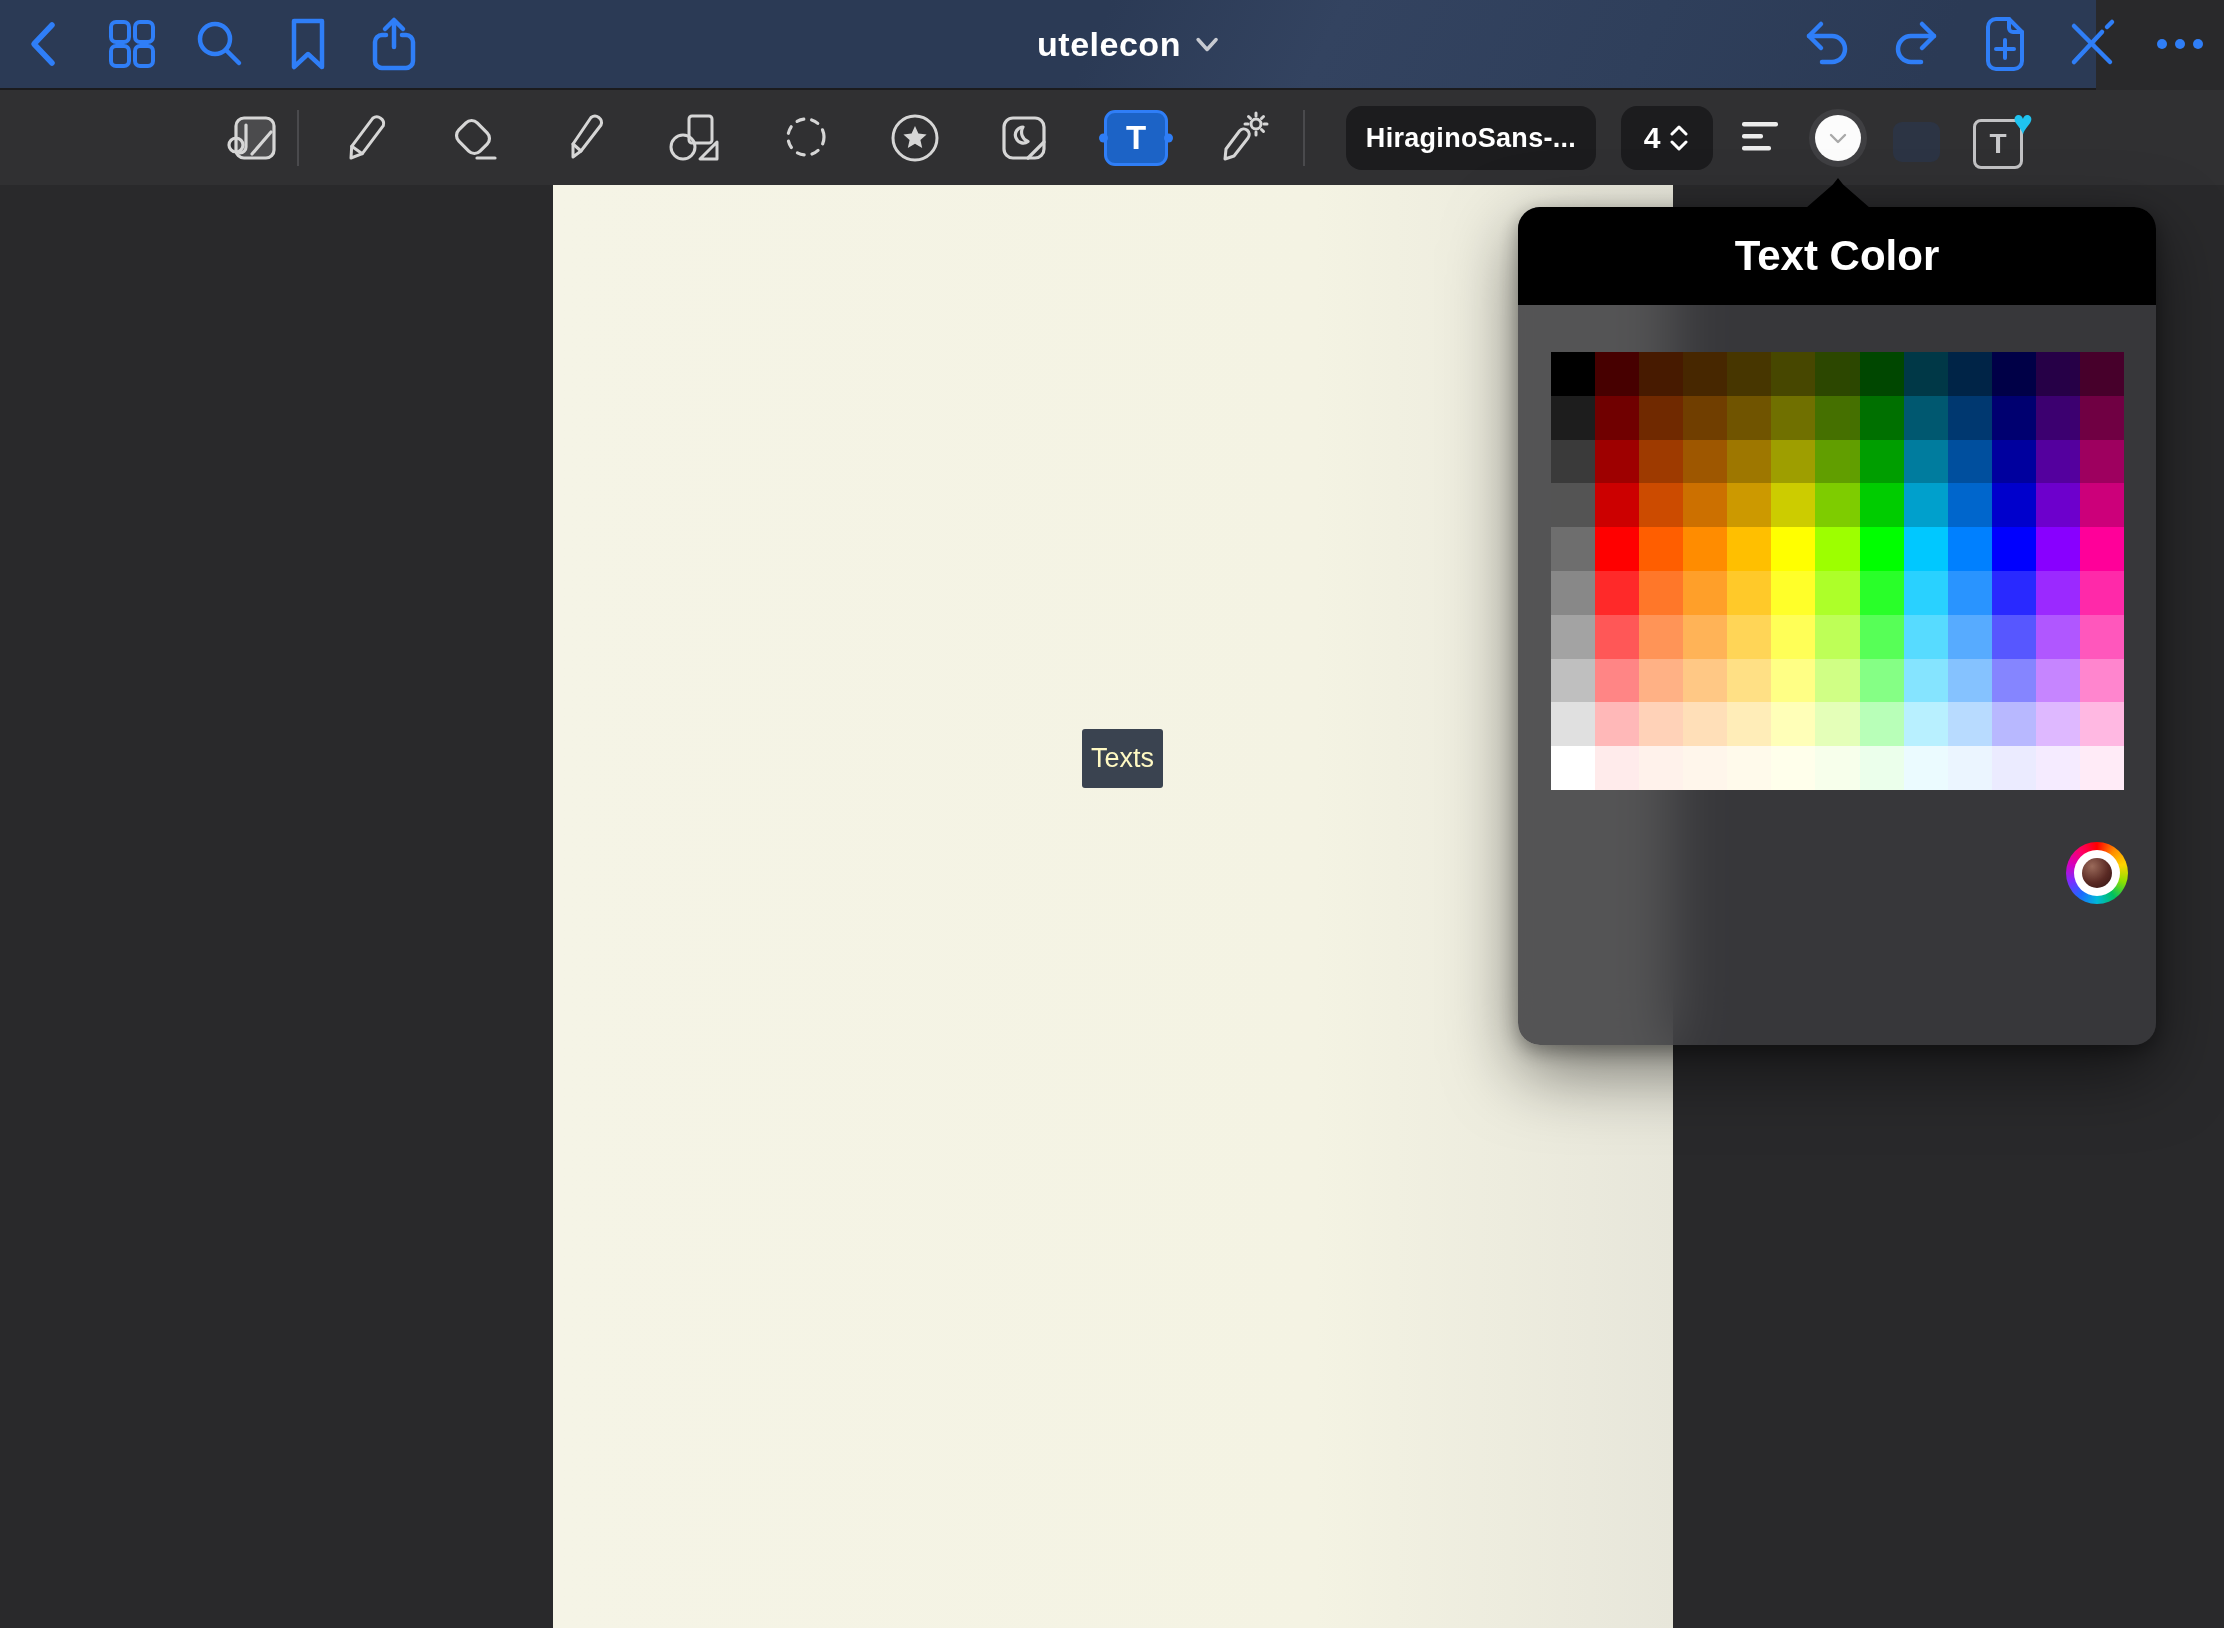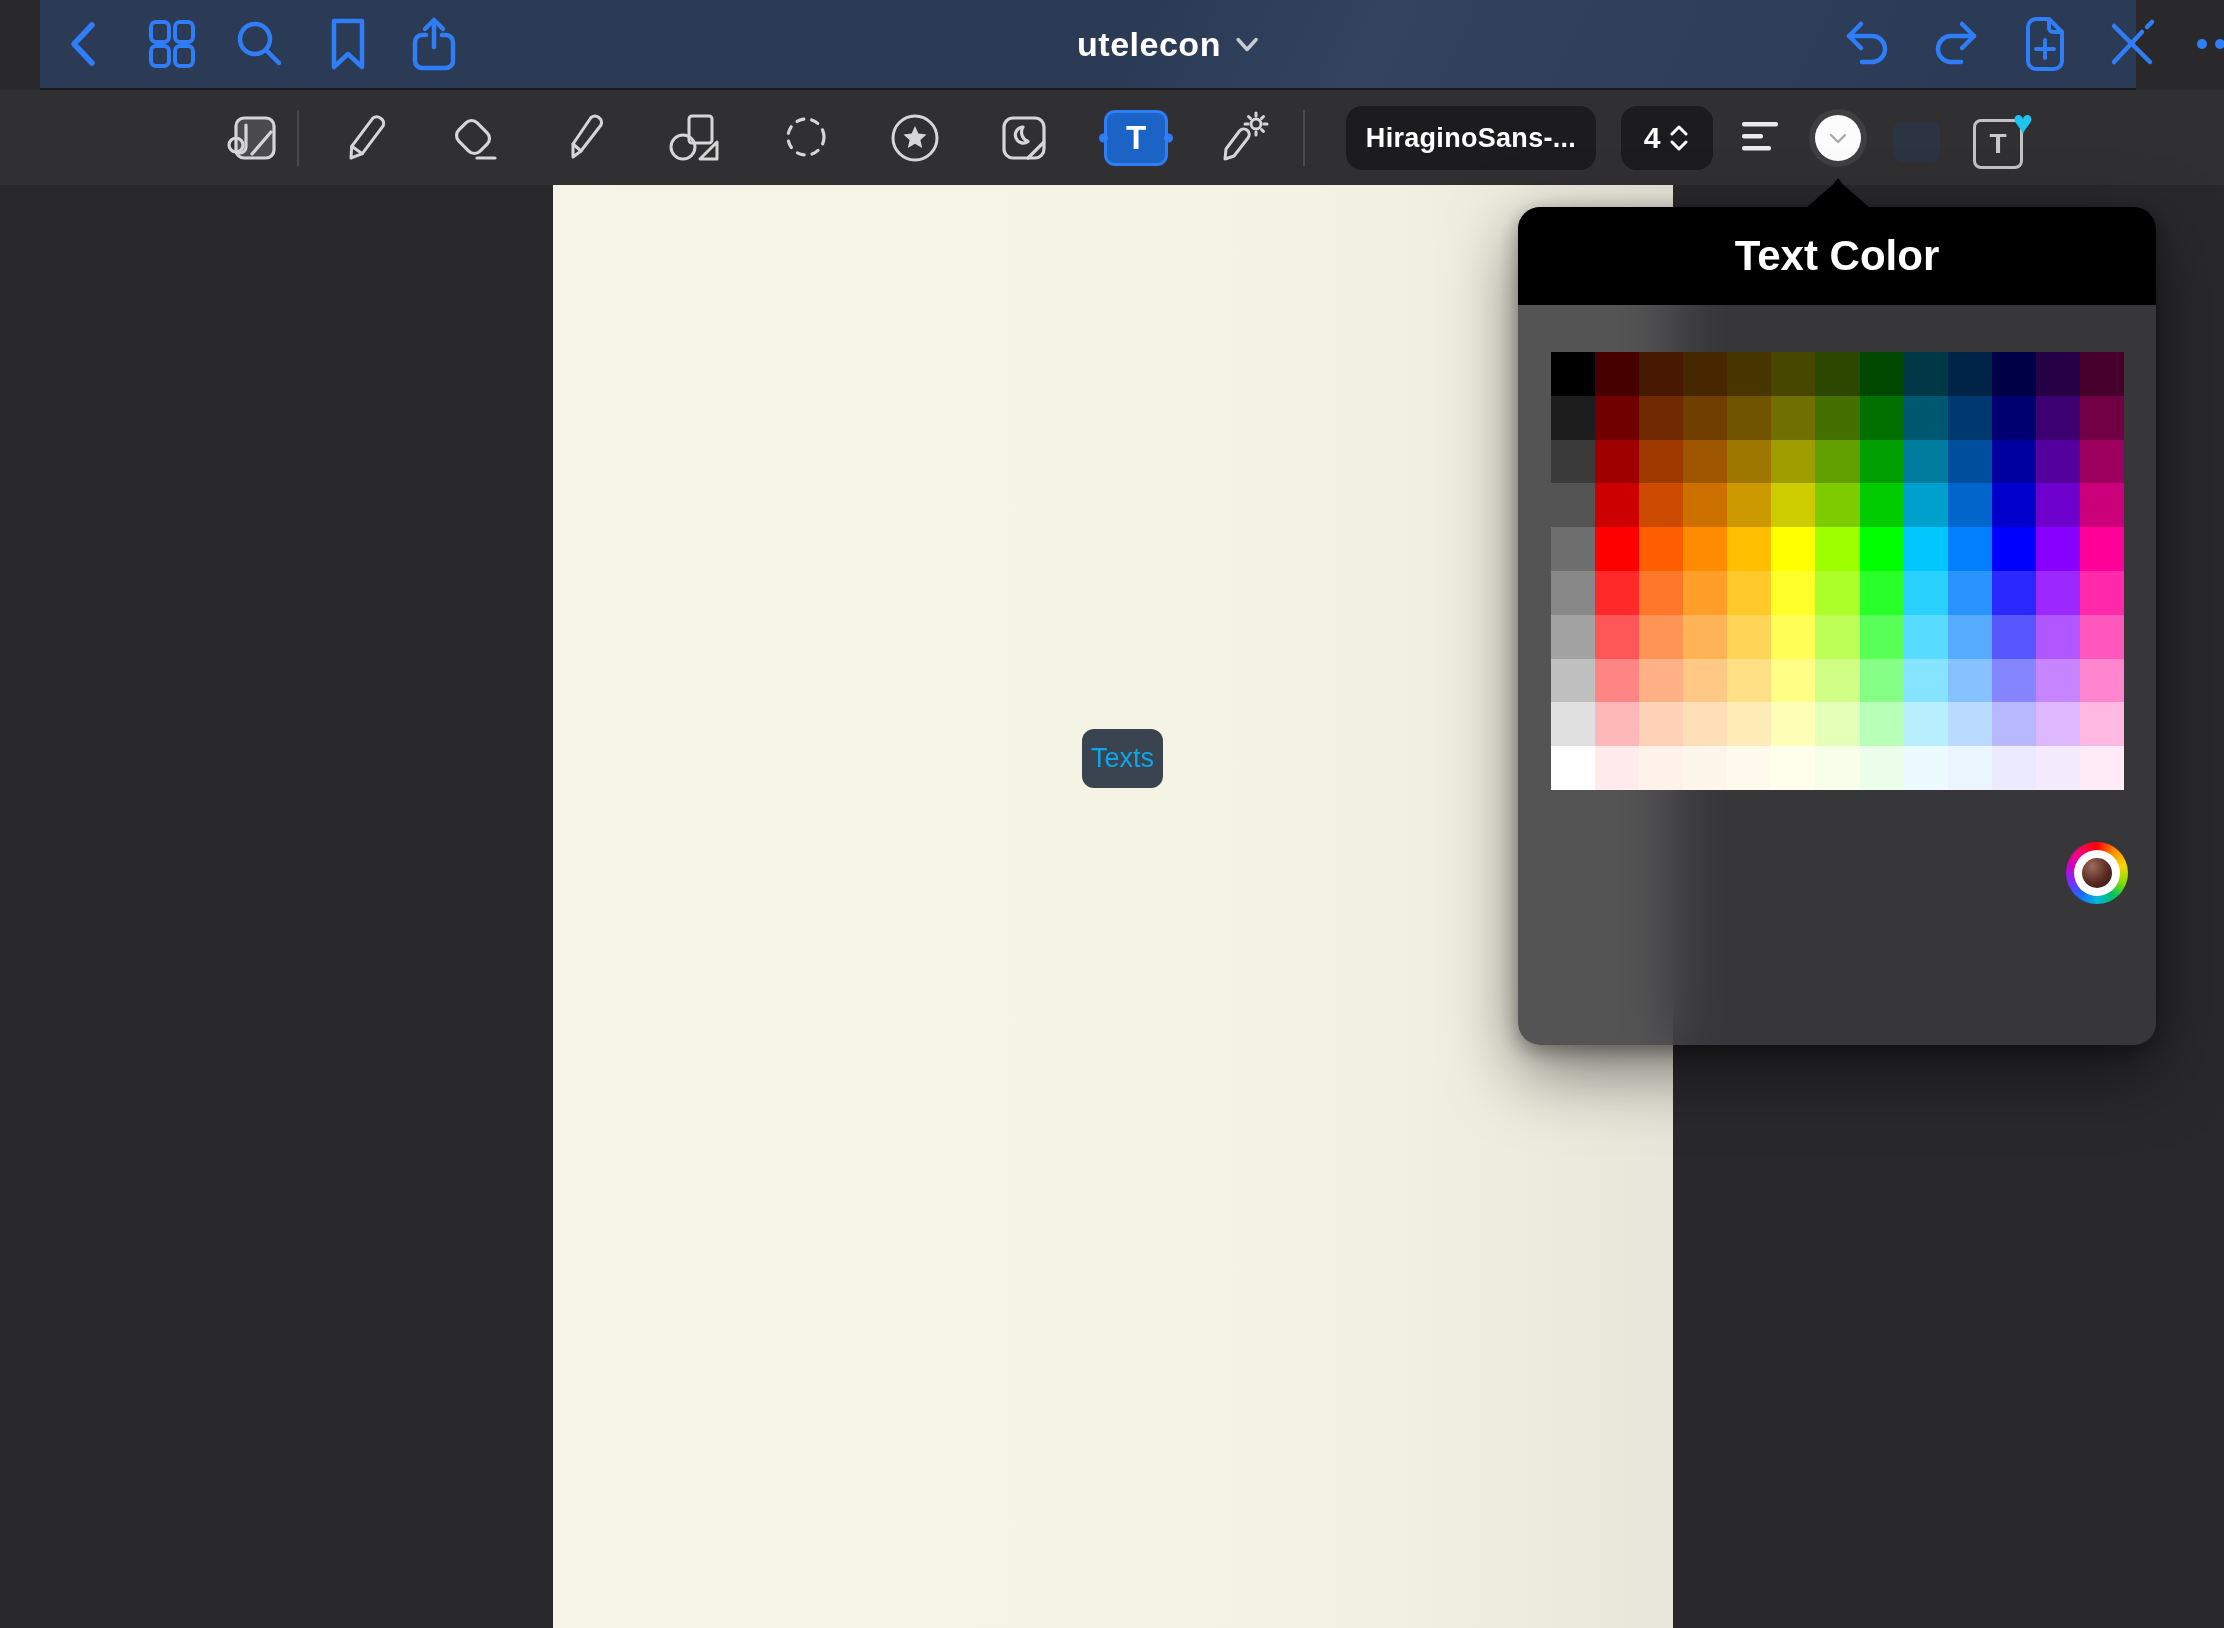--- a/index.html
+++ b/index.html
@@ -6,21 +6,20 @@
   #app{
     position:relative;width:2224px;height:1628px;overflow:hidden;
     font-family:"Liberation Sans","DejaVu Sans",sans-serif;
     background:var(--canvas-bg);
   }
   
   .topbar{
     position:absolute;left:0;top:0;width:2096px;height:88px;
     background:linear-gradient(115deg,var(--topbar-bg) 0%,var(--topbar-bg) 52%,#334360 63%,#2f3f5b 78%,var(--topbar-bg) 92%);
     border-bottom:2px solid #1b1b1d;
-    margin-left:40px;
   }
   .tb-icon{position:absolute;top:44px;transform:translate(-50%,-50%);display:flex;align-items:center;justify-content:center;cursor:pointer;}
   .tb-icon svg{display:block;}
   .title-wrap{
     position:absolute;left:1128px;top:44px;transform:translate(-50%,-50%);
     display:flex;align-items:center;gap:14px;cursor:pointer;
   }
   .doc-title{color:#fff;font-size:34px;font-weight:700;letter-spacing:.5px;}
   
   .toolbar{
@@ -63,22 +62,22 @@
     color:#c9c9cb;font-size:28px;font-weight:700;display:flex;align-items:center;justify-content:center;
   }
   .tstyle-btn .heart{position:absolute;right:0;top:-4px;color:var(--heart-cyan);font-size:34px;line-height:1;}
   
   .canvas{position:absolute;left:0;top:185px;width:2224px;height:1443px;background:var(--canvas-bg);}
   .paper{
     position:absolute;left:553px;top:0;width:1120px;height:1443px;
     background:linear-gradient(90deg,#f5f4e6 0%,var(--paper) 68%,#e7e6da 100%);
   }
   .text-object{
-    position:absolute;left:529px;top:544px;width:81px;height:59px;border-radius:12px;
-    background:var(--textbox-bg);color:#0ea5e9;font-size:27px;
+    position:absolute;left:529px;top:544px;width:81px;height:59px;border-radius:3px;
+    background:var(--textbox-bg);color:#fef9c3;font-size:27px;
     display:flex;align-items:center;justify-content:center;cursor:pointer;
   }
   
   .popover{
     position:absolute;left:1518px;top:207px;width:638px;height:838px;border-radius:22px;
     background:var(--popup-body);backdrop-filter:blur(28px);-webkit-backdrop-filter:blur(28px);
     box-shadow:0 26px 70px rgba(0,0,0,.5),0 6px 20px rgba(0,0,0,.35);
     z-index:60;
   }
   .popover .caret{

